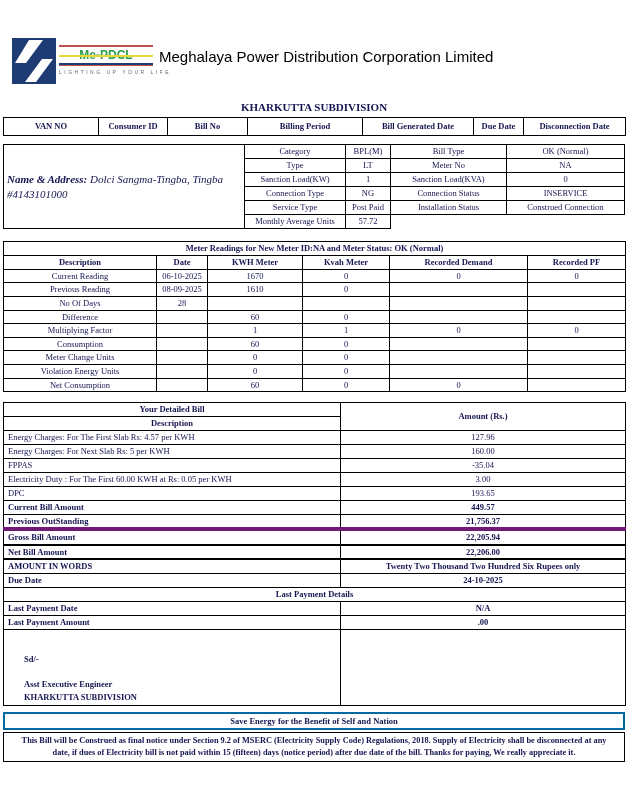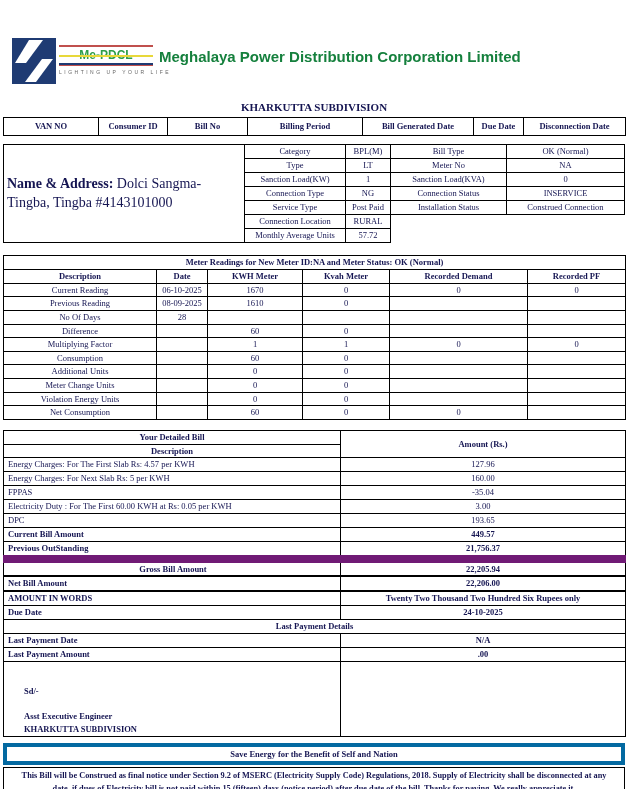--- a/index.html
+++ b/index.html
@@ -19,63 +19,63 @@
   .logo-right { width:94px; margin-left:3px; padding-top:7px; }
   .hline { height:2px; width:100%; }
   .hline.red { background:#c0504d; }
   .hline.navy { background:#1f3b73; }
   .hline.thin { height:1px; }
   .logo-text { position:relative; text-align:center; font-family:"Liberation Sans",sans-serif;
                font-weight:bold; font-size:12px; color:#2e9e49; line-height:16px; }
   .logo-strike { position:absolute; left:0; right:0; top:8px; height:2px; background:#e8d83a; }
   .tagline { font-family:"Liberation Sans",sans-serif; font-size:5px; letter-spacing:2.5px;
              color:#666; margin-top:3px; white-space:nowrap; }
-  .company { font-family:"Liberation Sans",sans-serif; font-weight:bold; font-size:15px;
-             color:#15803d; margin-left:6px; margin-top:-8px; }
+  .company { font-family:"Liberation Sans",sans-serif; font-weight:normal; font-size:15px;
+             color:#000000; margin-left:6px; margin-top:-8px; }
   .subdivision { text-align:center; font-weight:bold; font-size:11px; margin-top:13px; }
 
   
   table { border-collapse:collapse; width:100%; table-layout:fixed; }
   td, th { border:1px solid #000; font-size:8.5px; text-align:center;
            padding:1px 2px; line-height:1.25; vertical-align:middle;
            overflow:hidden; white-space:nowrap; }
   .b { font-weight:bold; }
 
   .t-billinfo { margin-top:4px; }
   .t-billinfo td { height:17px; font-weight:bold; }
   .t-billinfo .hdr td { height:18px; }
 
   
   .cust { display:flex; margin-top:8px; align-items:stretch; }
-  .addr-cell { width:242px; border:1px solid #000; font-size:14px;
+  .addr-cell { width:242px; border:1px solid #000; font-size:11px;
                display:flex; align-items:center; padding:2px 3px; line-height:1.3;
-               white-space:normal; }
+               white-space:normal;font-style:italic; }
   .t-cust { width:380px; margin-left:-1px; }
   .t-cust td { height:14px; }
   .t-cust td.phantom { border:none; }
 
   
   .t-meter { margin-top:12px;border-radius:13px; }
   .t-meter .cap td { height:13px; }
   .t-meter .hd td { height:14px; }
   .t-meter tbody td { height:13px; }
 
   
   .t-bill { margin-top:10px; }
   .t-bill td { height:14px; }
   .t-bill .hd td { height:13px; }
   .t-bill td.desc { text-align:left; padding-left:4px; }
-  .t-bill .thick-top td { border-top:8px solid #701a75;text-align:center; }
+  .t-bill .thick-top td { border-top:4px solid #701a75; }
   .t-bill .thick-bottom td { border-bottom:2px solid #000; }
   .t-bill td.sig { height:62px; text-align:left; vertical-align:top;
                    padding:23px 0 0 20px; line-height:1.55; white-space:normal; }
   .sig-gap { height:12px; }
 
   
-  .slogan { border:4px solid #0369a1; margin-top:6px; text-align:center;
+  .slogan { border:2px solid #0369a1; margin-top:6px; text-align:center;
             font-weight:bold; font-size:8.5px; padding:2px 0; }
   .notice { border:1px solid #000; margin-top:2px; text-align:center;
             font-weight:bold; font-size:8.3px; line-height:1.5; padding:2px 8px; }
 </style>
 </head>
 <body>
 
 <div class="page">
 
   <div class="header">
@@ -163,25 +163,20 @@
         <td>Connection Status</td>
         <td>INSERVICE</td>
       </tr>
       <tr>
         <td>Service Type</td>
         <td>Post Paid</td>
         <td>Installation Status</td>
         <td>Construed Connection</td>
       </tr>
       <tr>
-        <td>Connection Location</td>
-        <td>RURAL</td>
-        <td class="phantom" colspan="2"></td>
-      </tr>
-      <tr>
         <td>Monthly Average Units</td>
         <td>57.72</td>
         <td class="phantom" colspan="2"></td>
       </tr>
     </tbody>
       </table>
   </div>
 
   <table class="t-meter">
     <colgroup>
@@ -254,28 +249,20 @@
 
         <tr>
           <td>Consumption</td>
           <td></td>
           <td>60</td>
           <td>0</td>
           <td></td>
           <td></td>
         </tr>
 
-        <tr>
-          <td>Additional Units</td>
-          <td></td>
-          <td>0</td>
-          <td>0</td>
-          <td></td>
-          <td></td>
-        </tr>
 
         <tr>
           <td>Meter Change Units</td>
           <td></td>
           <td>0</td>
           <td>0</td>
           <td></td>
           <td></td>
         </tr>
 

